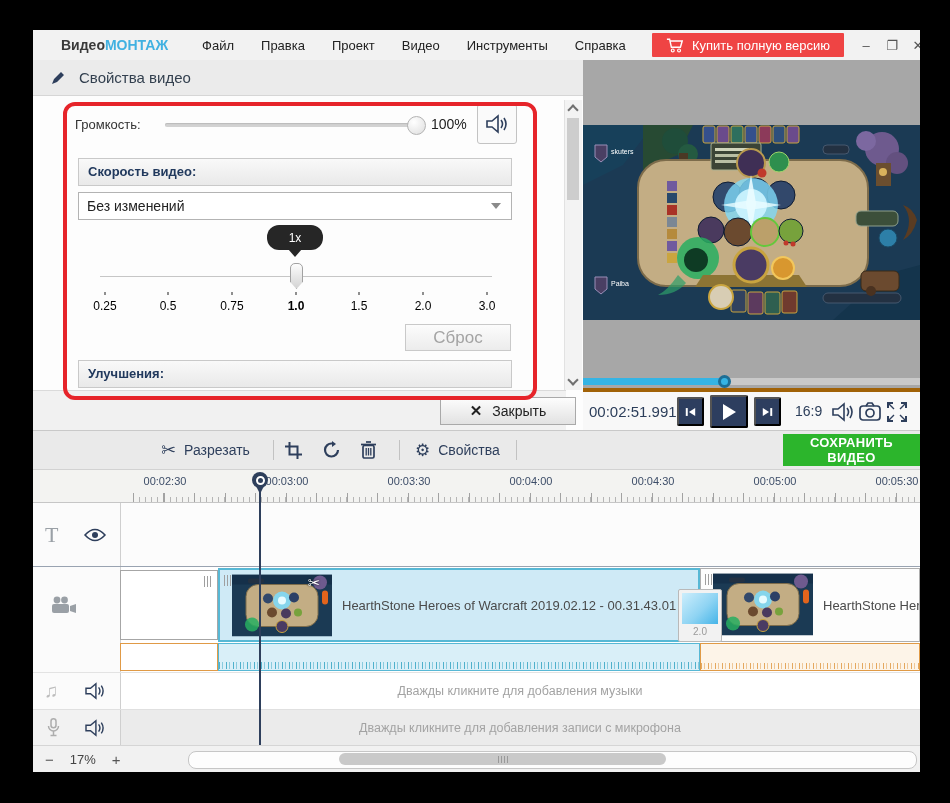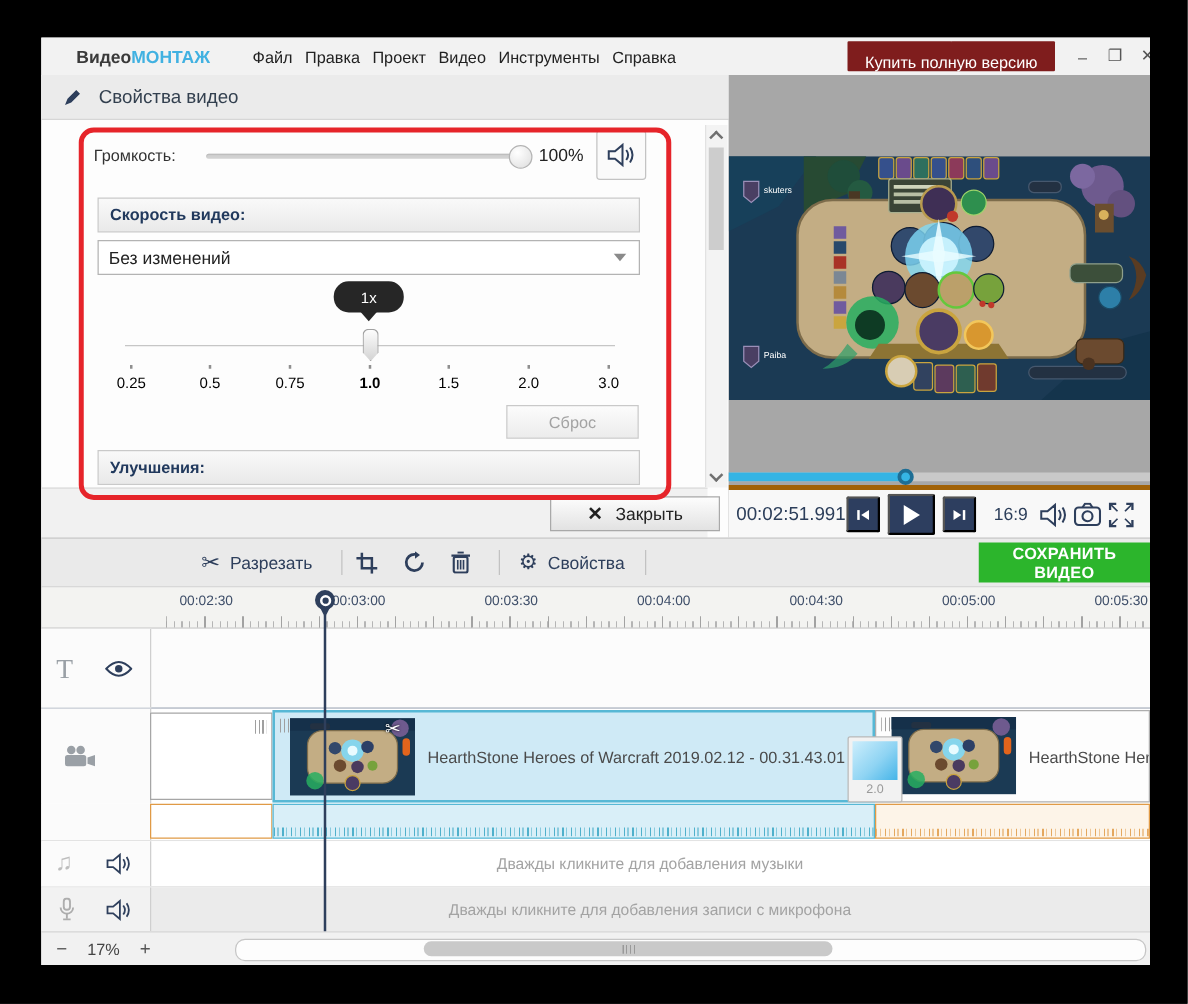--- a/index.html
+++ b/index.html
@@ -6,24 +6,24 @@
   body{width:950px;height:803px;position:relative;overflow:hidden;
        font-family:"Liberation Sans","DejaVu Sans",sans-serif;color:#333;}
   .abs{position:absolute;}
   .window{position:absolute;left:33px;top:30px;width:887px;height:742px;background:#fff;overflow:hidden;}
 
   
   .menubar{left:0;top:0;width:887px;height:30px;background:#f2f2f2;border-bottom:1px solid #dcdcdc;
            display:flex;align-items:center;font-size:13px;padding-left:16px;}
   .logo{margin-left:12px;font-size:14px;font-weight:bold;color:#3a3a3a;}
   .logo b{color:#41b1e1;font-weight:bold;}
-  .menu-items{display:flex;gap:10px;margin-left:34px;color:#222;}
+  .menu-items{display:flex;gap:27px;margin-left:34px;color:#222;}
   .menu-items span{cursor:default;}
-  .buy-btn{margin-left:auto;margin-right:14px;height:24px;background:#7f1d1d;color:#fff;border:none;
-           display:flex;align-items:center;gap:8px;padding:0 14px;font-size:13px;border-radius:1px;flex-direction:column;}
+  .buy-btn{margin-left:auto;margin-right:14px;height:24px;background:#ef4444;color:#fff;border:none;
+           display:flex;align-items:center;gap:8px;padding:0 14px;font-size:13px;border-radius:1px;}
   .winctl{display:flex;gap:10px;margin-right:10px;color:#555;font-size:13px;align-items:center;}
   .winctl span{width:16px;text-align:center;}
 
   
   .panel{left:0;top:30px;width:550px;height:370px;background:#fdfdfd;border-right:1px solid #c4c4c4;}
   .panel-header{left:0;top:0;width:550px;height:35px;background:#ebebeb;border-bottom:1px solid #d6d6d6;
                 display:flex;align-items:center;}
   .panel-title{font-size:15px;color:#33404f;margin-left:12px;}
   .pencil{margin-left:16px;width:18px;height:18px;}
   .redbox{left:30px;top:42px;width:466px;height:290px;border:4px solid #e6242a;border-radius:12px;z-index:5;pointer-events:none;}
@@ -51,21 +51,21 @@
   .tooltip-tail{left:255px;top:189px;width:0;height:0;border-left:7px solid transparent;border-right:7px solid transparent;
                 border-top:8px solid #262626;z-index:2;}
   .speed-track{left:67px;top:216px;width:392px;height:1px;background:#c6c6c6;}
   .speed-handle{left:257px;top:203px;width:13px;height:26px;background:linear-gradient(#fdfdfd,#d4d4d4);
                 border:1px solid #a2a2a2;box-sizing:border-box;border-radius:5px 5px 2px 2px;
                 clip-path:polygon(0 0,100% 0,100% 72%,50% 100%,0 72%);}
   .tickdot{top:232px;width:2px;height:3px;background:#8f8f8f;}
   .ticklabel{top:239px;width:44px;margin-left:-22px;text-align:center;font-size:12px;color:#000000;}
   .ticklabel.sel{font-weight:bold;}
   .reset-btn{left:372px;top:264px;width:106px;height:27px;background:linear-gradient(#fcfcfc,#ececec);
-             border:1px solid #c9c9c9;box-sizing:border-box;color:#a3a3a3;font-size:13px;
+             border:1px solid #c9c9c9;box-sizing:border-box;color:#a3a3a3;font-size:17px;
              display:flex;align-items:center;justify-content:center;}
   .close-btn{left:407px;top:337px;width:136px;height:28px;background:linear-gradient(#fdfdfd,#e2e2e2);
              border:1px solid #a9a9a9;box-sizing:border-box;font-size:14px;color:#222;
              display:flex;align-items:center;justify-content:center;gap:10px;}
   .close-x{font-size:15px;font-weight:bold;color:#222;}
 
   .pscroll{left:531px;top:40px;width:17px;height:290px;background:#f3f3f3;border-left:1px solid #e2e2e2;}
   .pscroll .thumb{left:2px;top:18px;width:12px;height:82px;background:#cdcdcd;}
   .chev{width:6px;height:6px;border-left:2px solid #707070;border-top:2px solid #707070;position:absolute;left:4px;}
   .chev.up{top:6px;transform:rotate(45deg);}

